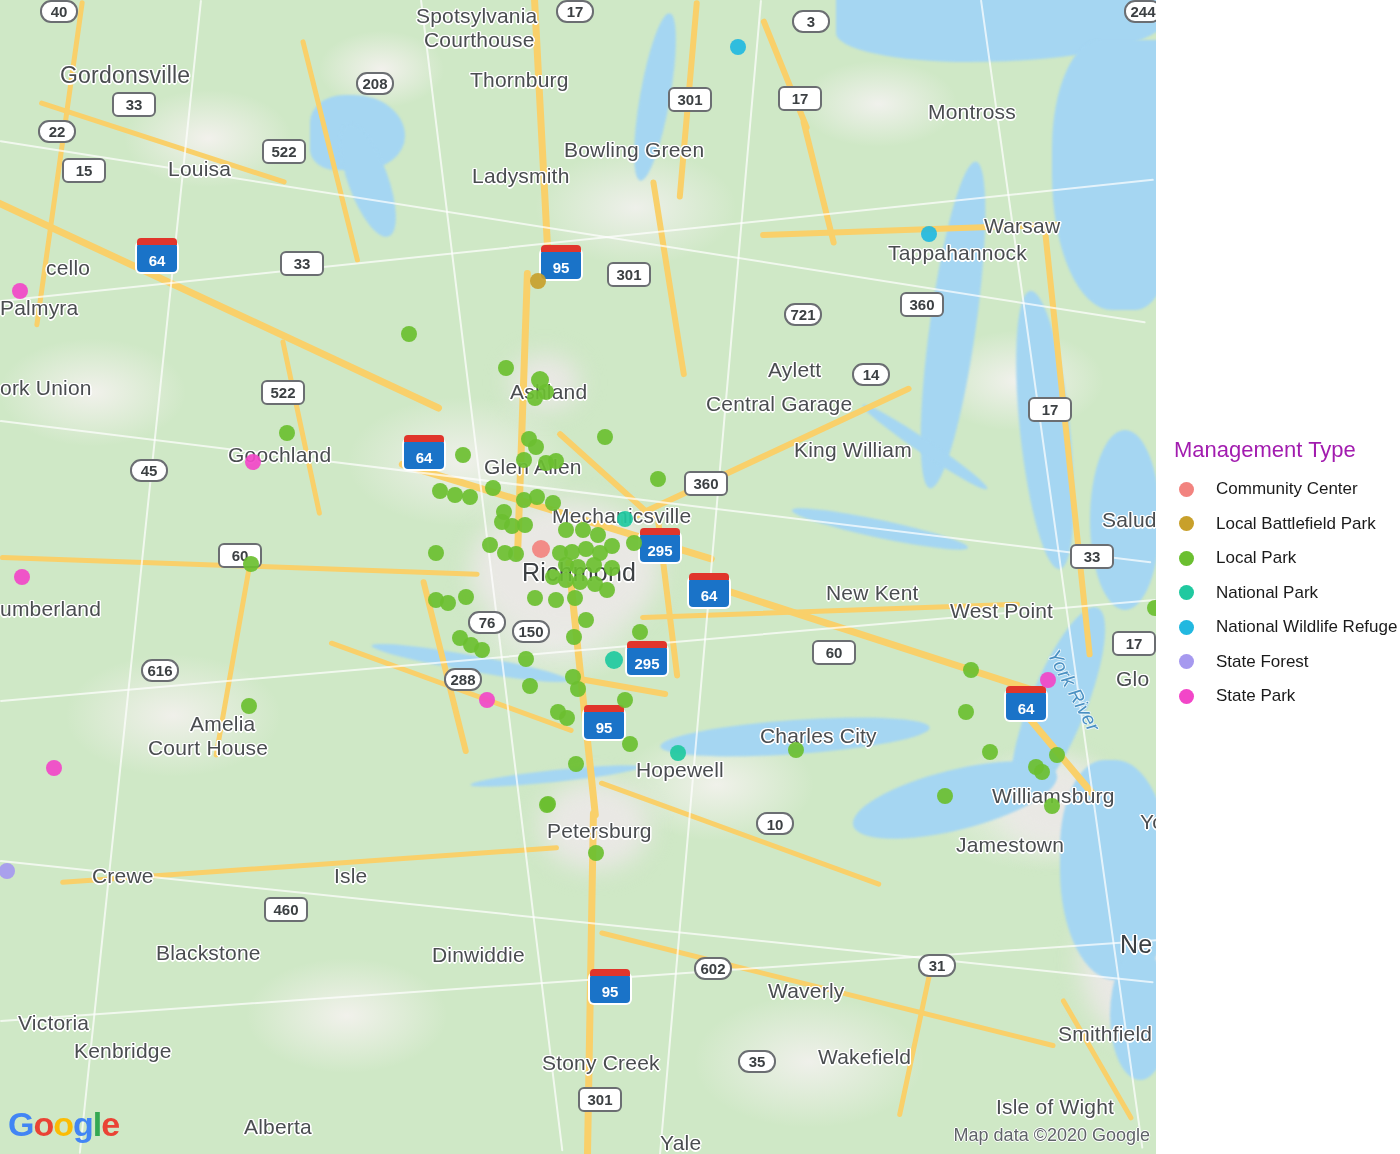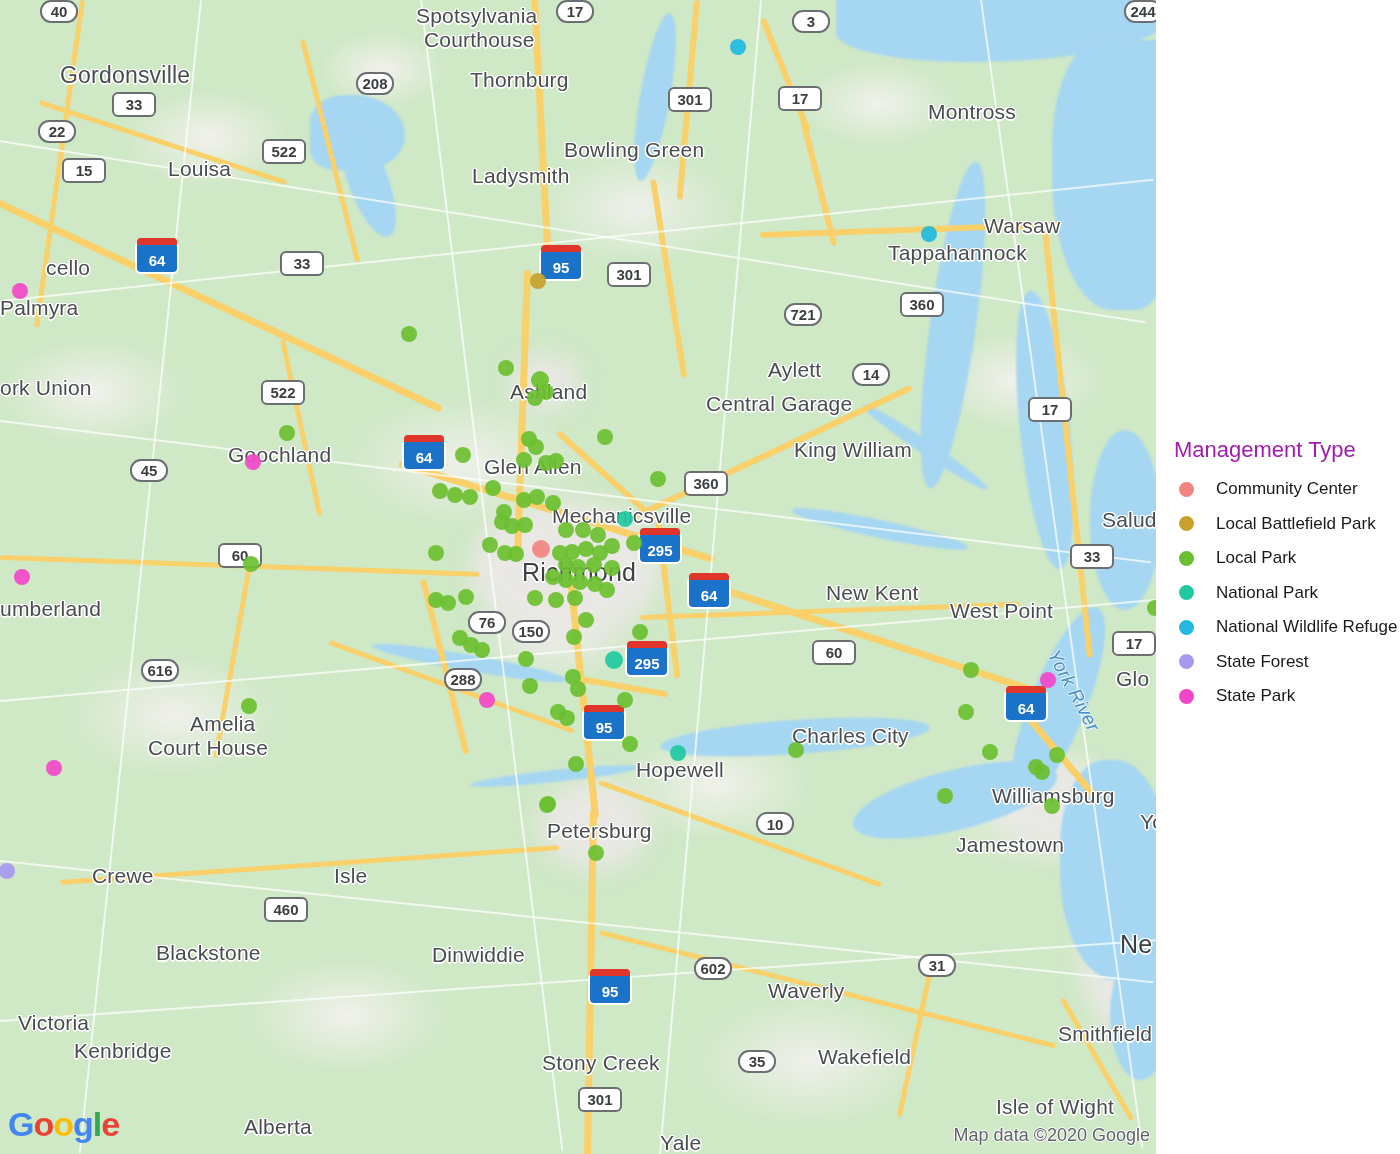--- a/index.html
+++ b/index.html
@@ -344,21 +344,21 @@
         <div class="lbl city" style="left: 190px; top: 712px; font-size: 21px;">Amelia</div>
         <div class="lbl city" style="left: 148px; top: 736px; font-size: 21px;">Court House</div>
         <div class="lbl city" style="left: 92px; top: 864px; font-size: 21px;">Crewe</div>
         <div class="lbl city" style="left: 334px; top: 864px; font-size: 21px;">Isle</div>
         <div class="lbl city" style="left: 156px; top: 941px; font-size: 21px;">Blackstone</div>
         <div class="lbl city" style="left: 432px; top: 943px; font-size: 21px;">Dinwiddie</div>
         <div class="lbl city" style="left: 18px; top: 1011px; font-size: 21px;">Victoria</div>
         <div class="lbl city" style="left: 74px; top: 1039px; font-size: 21px;">Kenbridge</div>
         <div class="lbl city" style="left: 244px; top: 1115px; font-size: 21px;">Alberta</div>
         <div class="lbl city" style="left: 636px; top: 758px; font-size: 21px;">Hopewell</div>
-        <div class="lbl city" style="left: 760px; top: 724px; font-size: 21px; margin-left: 32px;">Charles City</div>
+        <div class="lbl city" style="left: 760px; top: 724px; font-size: 21px;">Charles City</div>
         <div class="lbl city" style="left: 547px; top: 819px; font-size: 21px;">Petersburg</div>
         <div class="lbl city" style="left: 542px; top: 1051px; font-size: 21px;">Stony Creek</div>
         <div class="lbl city" style="left: 768px; top: 979px; font-size: 21px;">Waverly</div>
         <div class="lbl city" style="left: 818px; top: 1045px; font-size: 21px;">Wakefield</div>
         <div class="lbl city" style="left: 1058px; top: 1022px; font-size: 21px;">Smithfield</div>
         <div class="lbl city" style="left: 996px; top: 1083px; font-size: 21px; margin-top: 12px;">Isle of Wight</div>
         <div class="lbl city" style="left: 660px; top: 1131px; font-size: 21px;">Yale</div>
         <div class="lbl city" style="left: 956px; top: 833px; font-size: 21px;">Jamestown</div>
         <div class="lbl city" style="left: 992px; top: 784px; font-size: 21px;">Williamsburg</div>
         <div class="lbl city" style="left: 1116px; top: 667px; font-size: 21px;">Glo</div>

